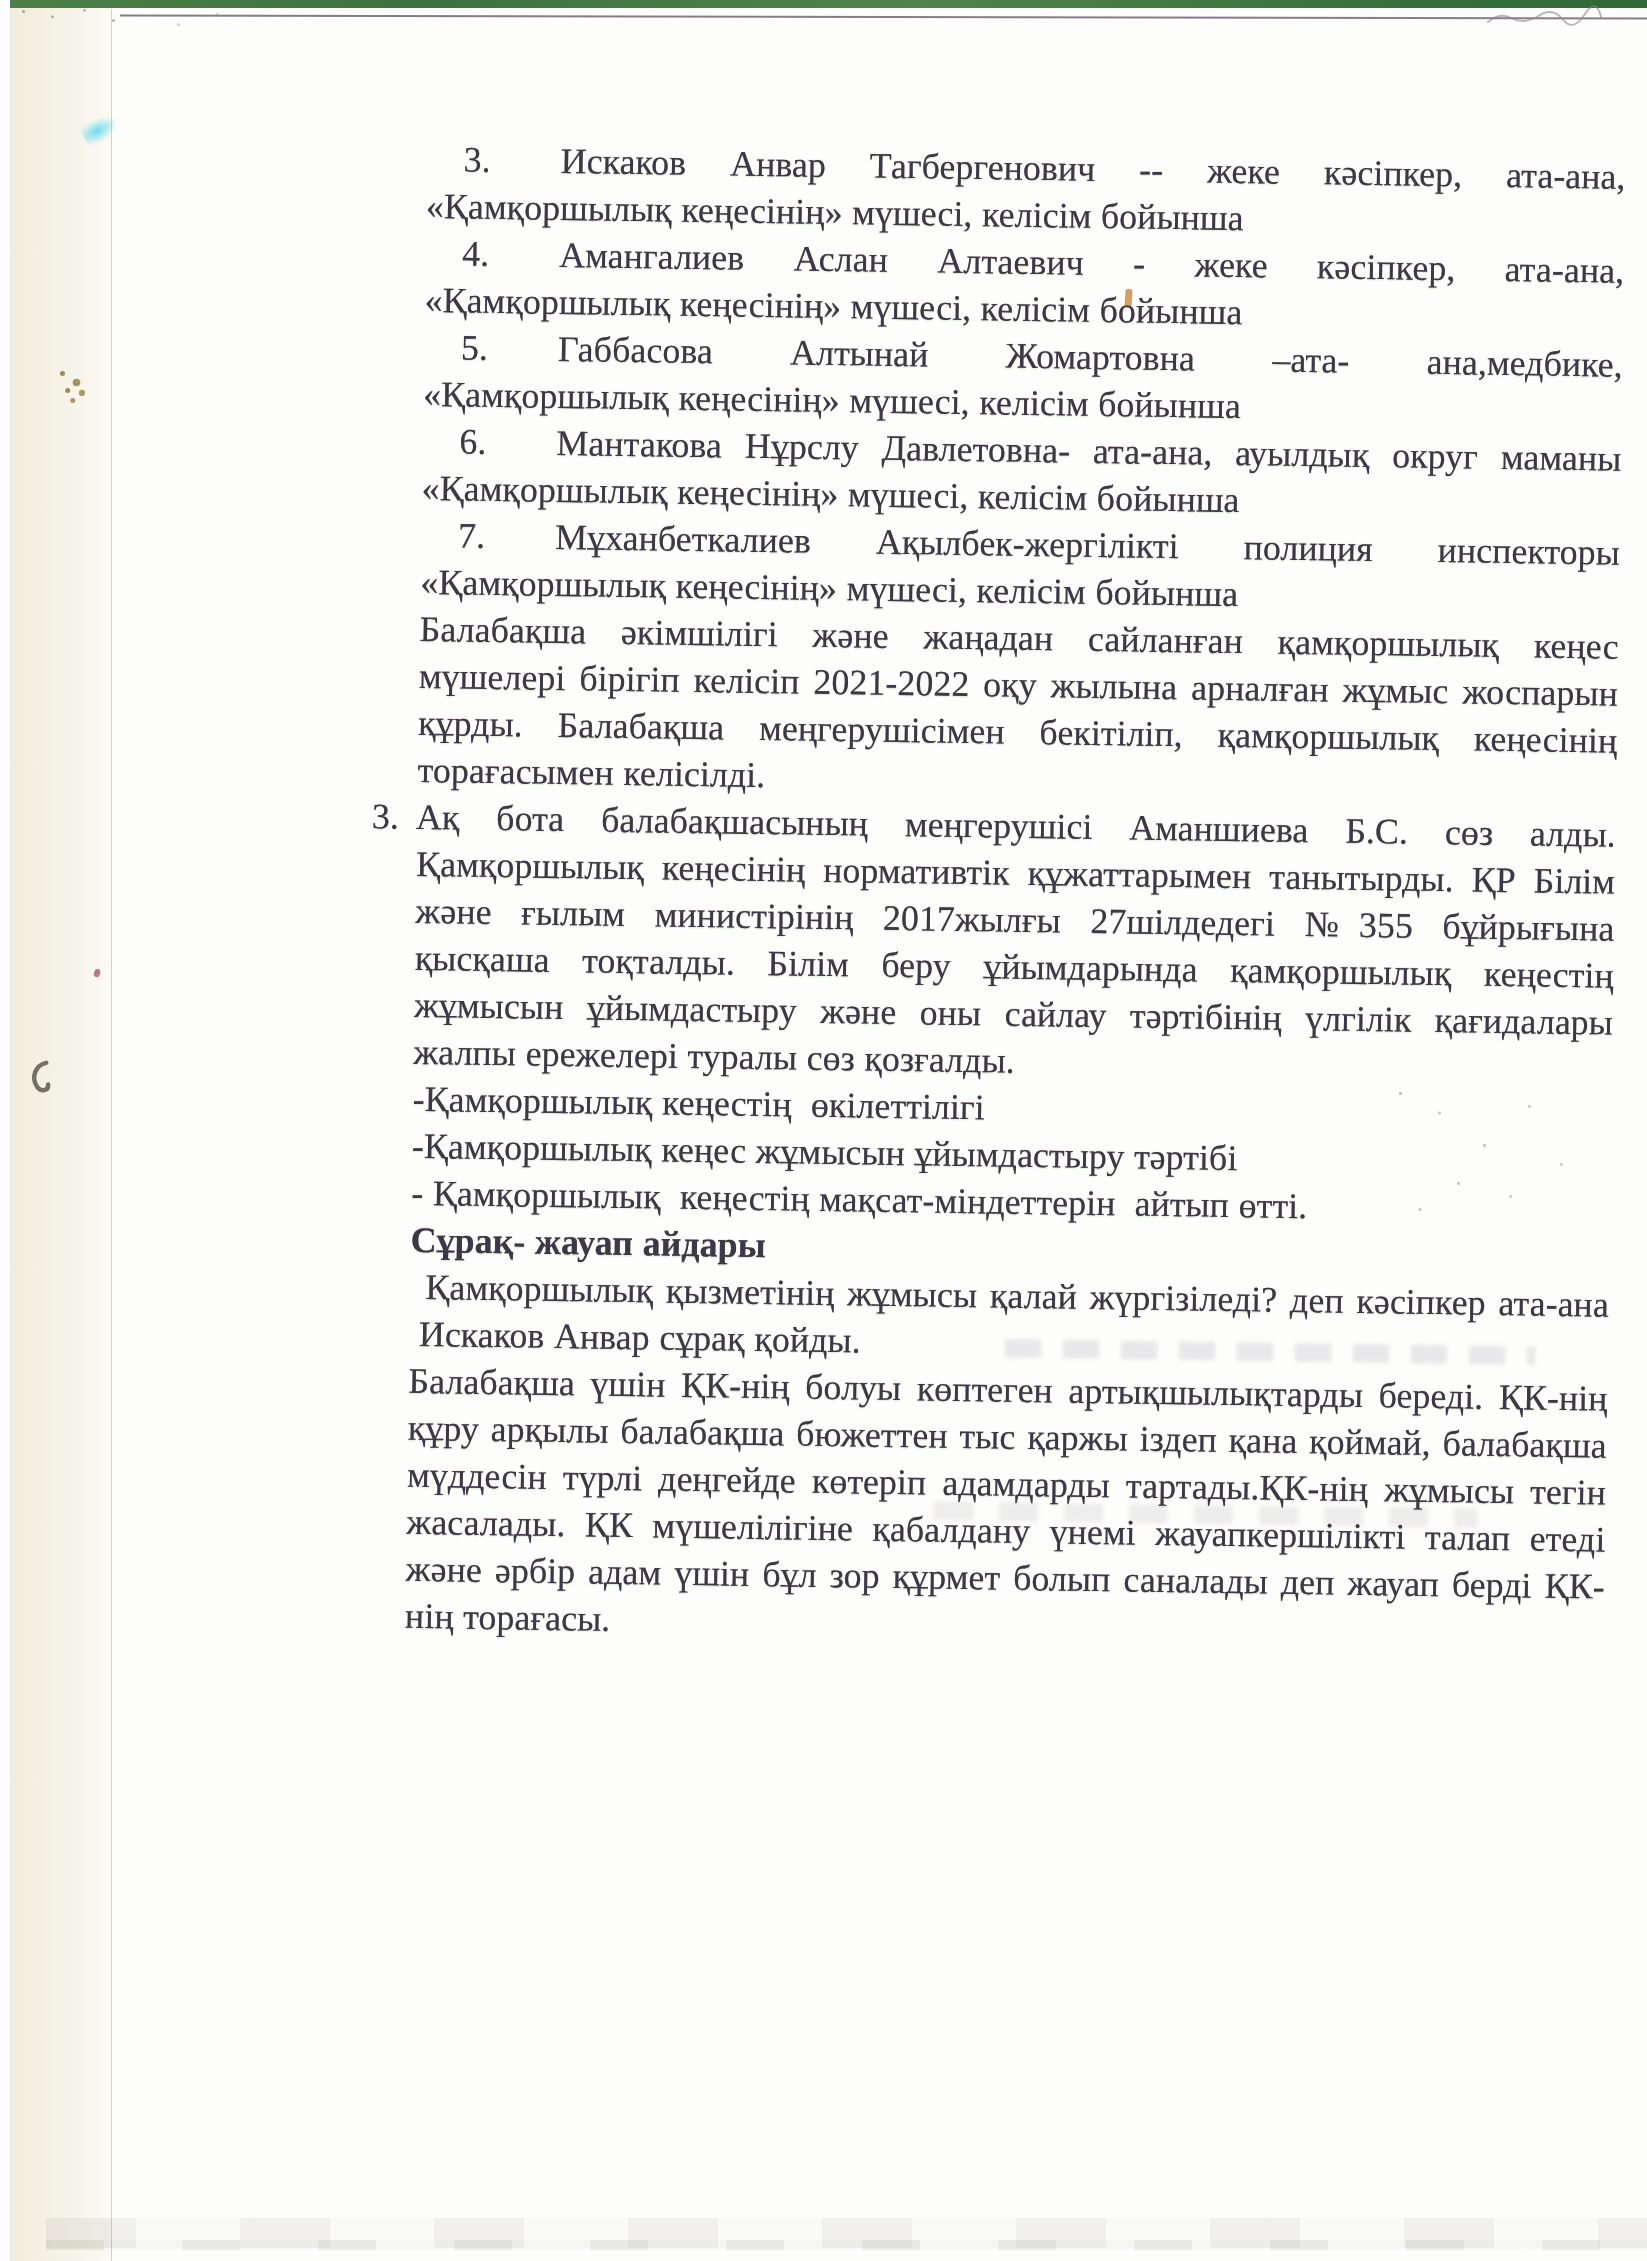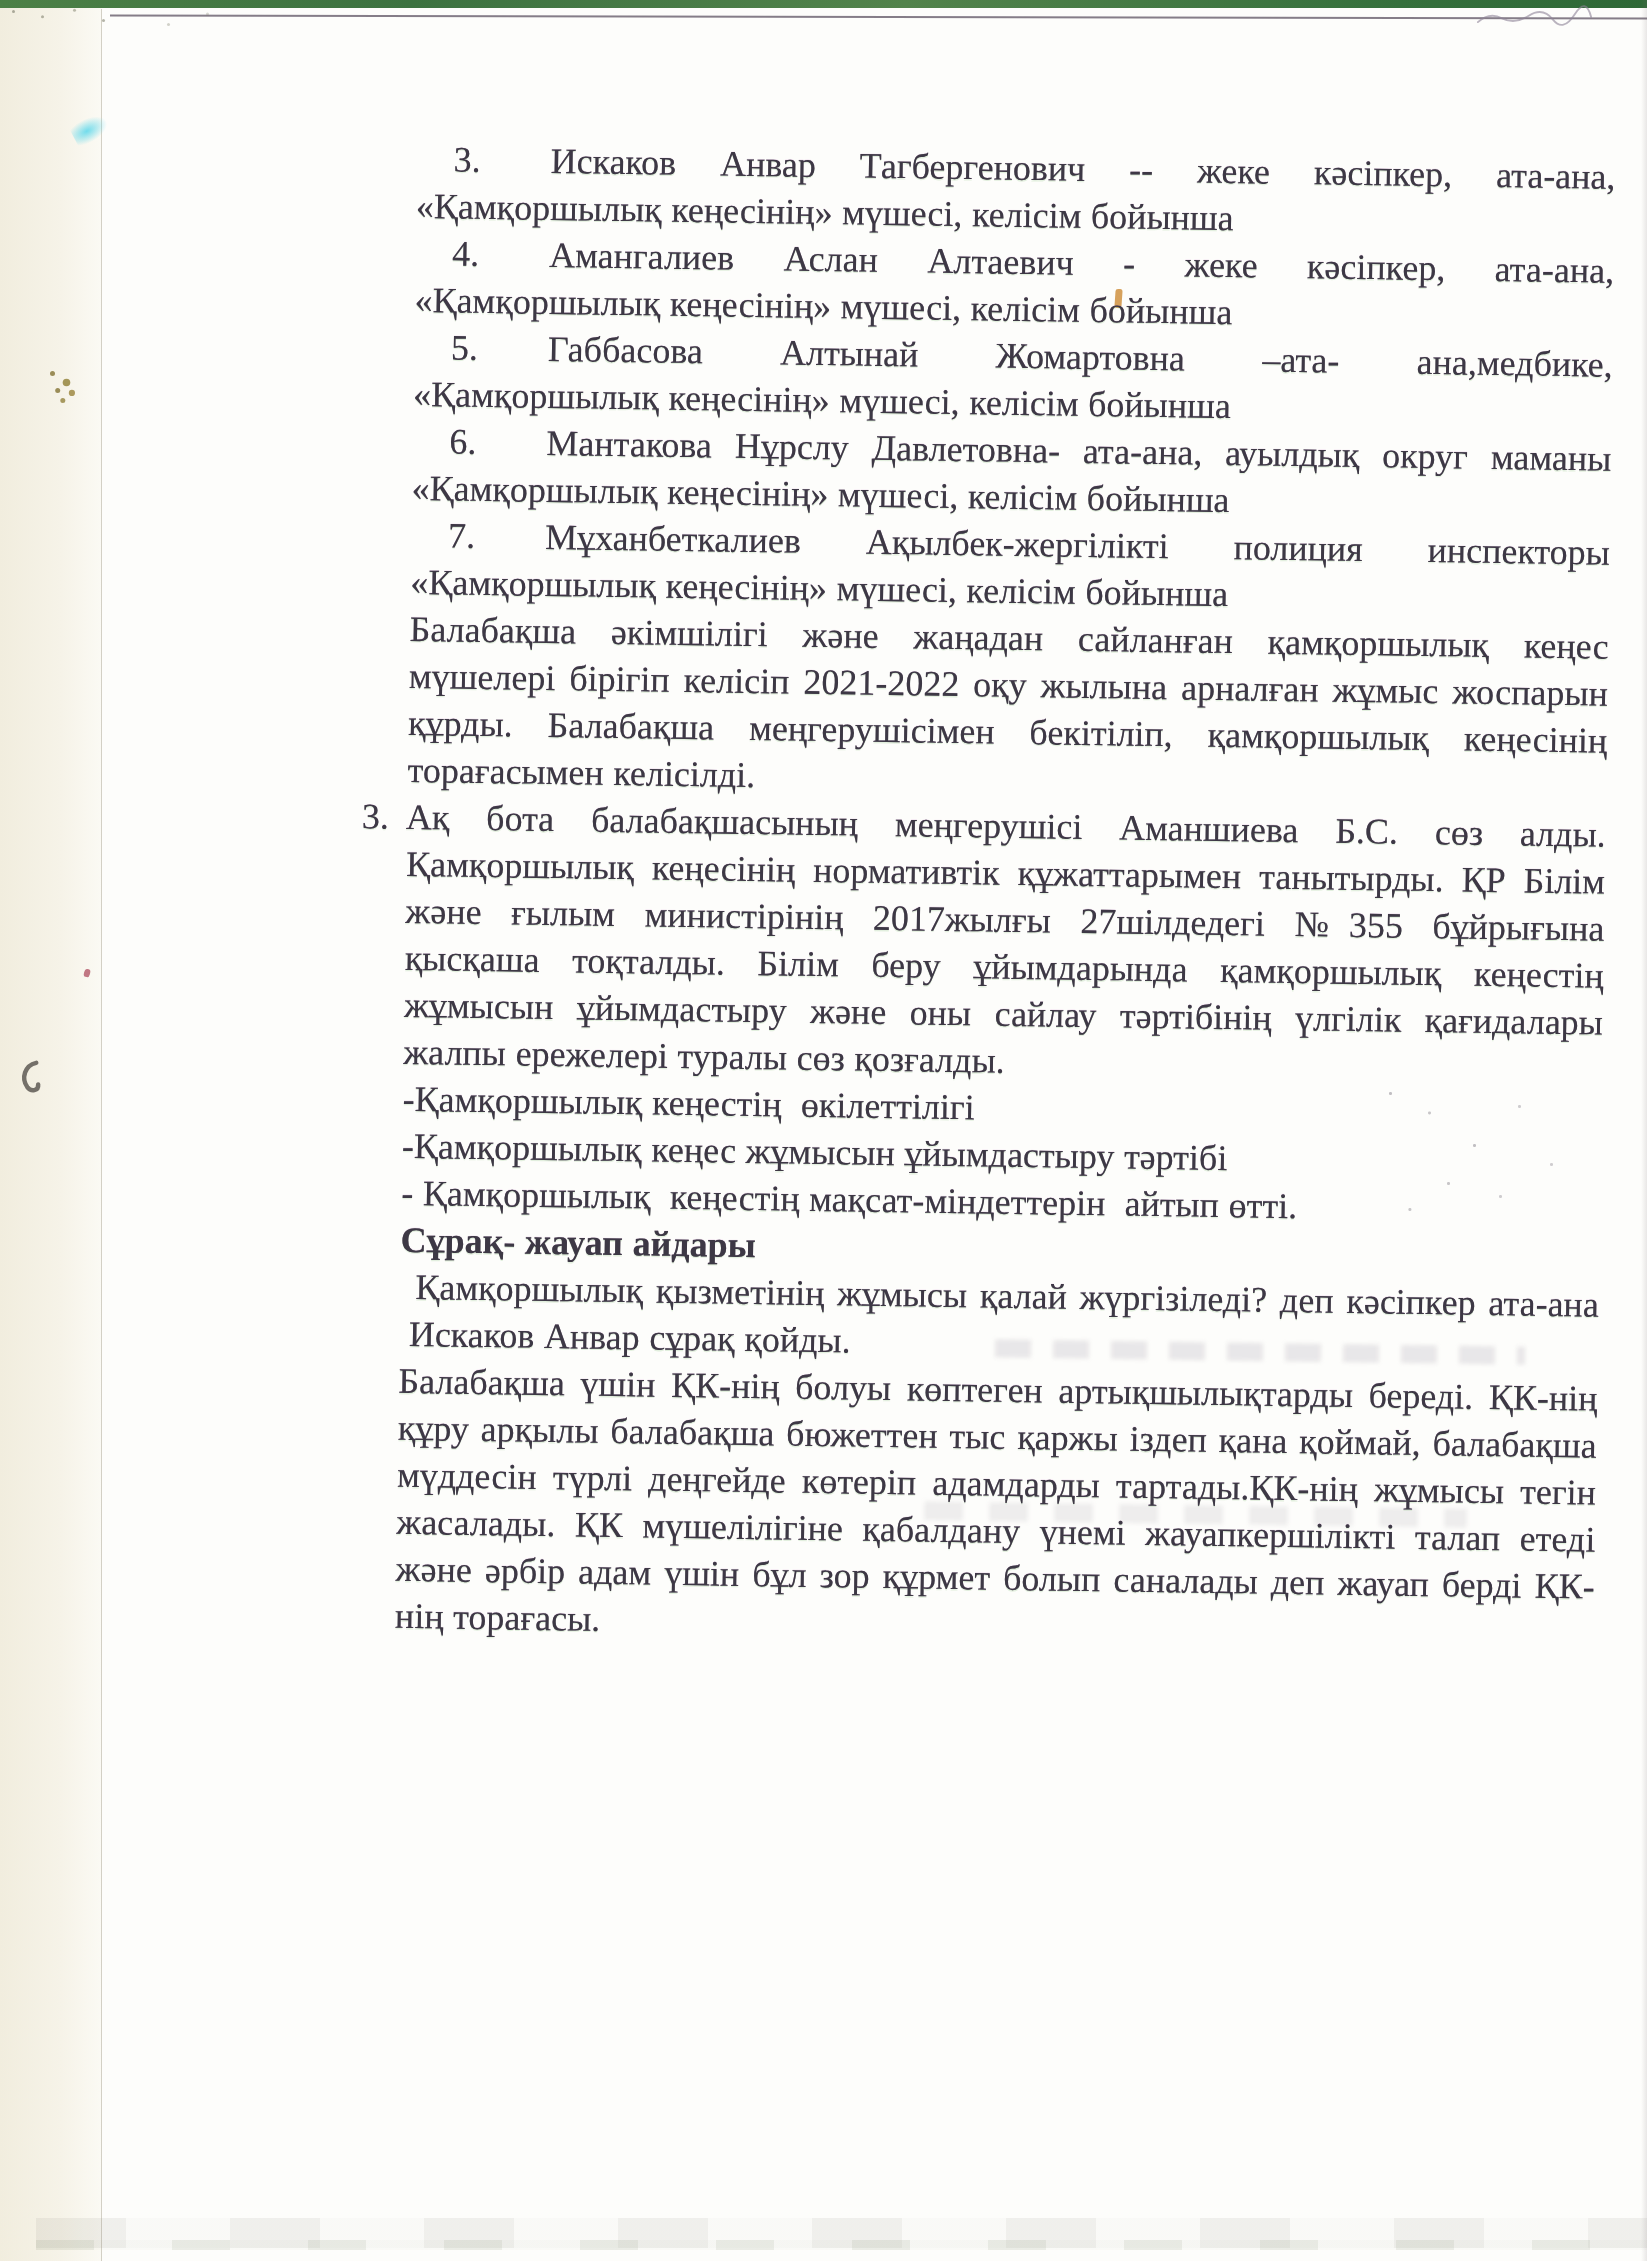--- a/index.html
+++ b/index.html
@@ -2,21 +2,21 @@
 <html style="font-size:10.3px"><head>
 <meta charset="utf-8">
 <style>
   html,body{margin:0;padding:0;}
   body{
     width:1647px;height:2261px;
     background:#fdfdfb;
     overflow:hidden;position:relative;
     font-family:"Liberation Serif","DejaVu Serif",serif;
   }
-  .page{position:absolute;inset:0;}
+  .page{position:absolute;inset:0;margin-left:10px;}
 
   
   .left-margin-strip{
     position:absolute;left:0;top:7.8px;width:102px;height:2253px;
     background:linear-gradient(90deg,#f1edde 0%,#f6f3e8 60%,#fbfaf4 100%);
   }
   .fold-line{
     position:absolute;left:101px;top:9px;width:1.3px;height:2252px;
     background:rgba(162,157,140,.45);
   }

